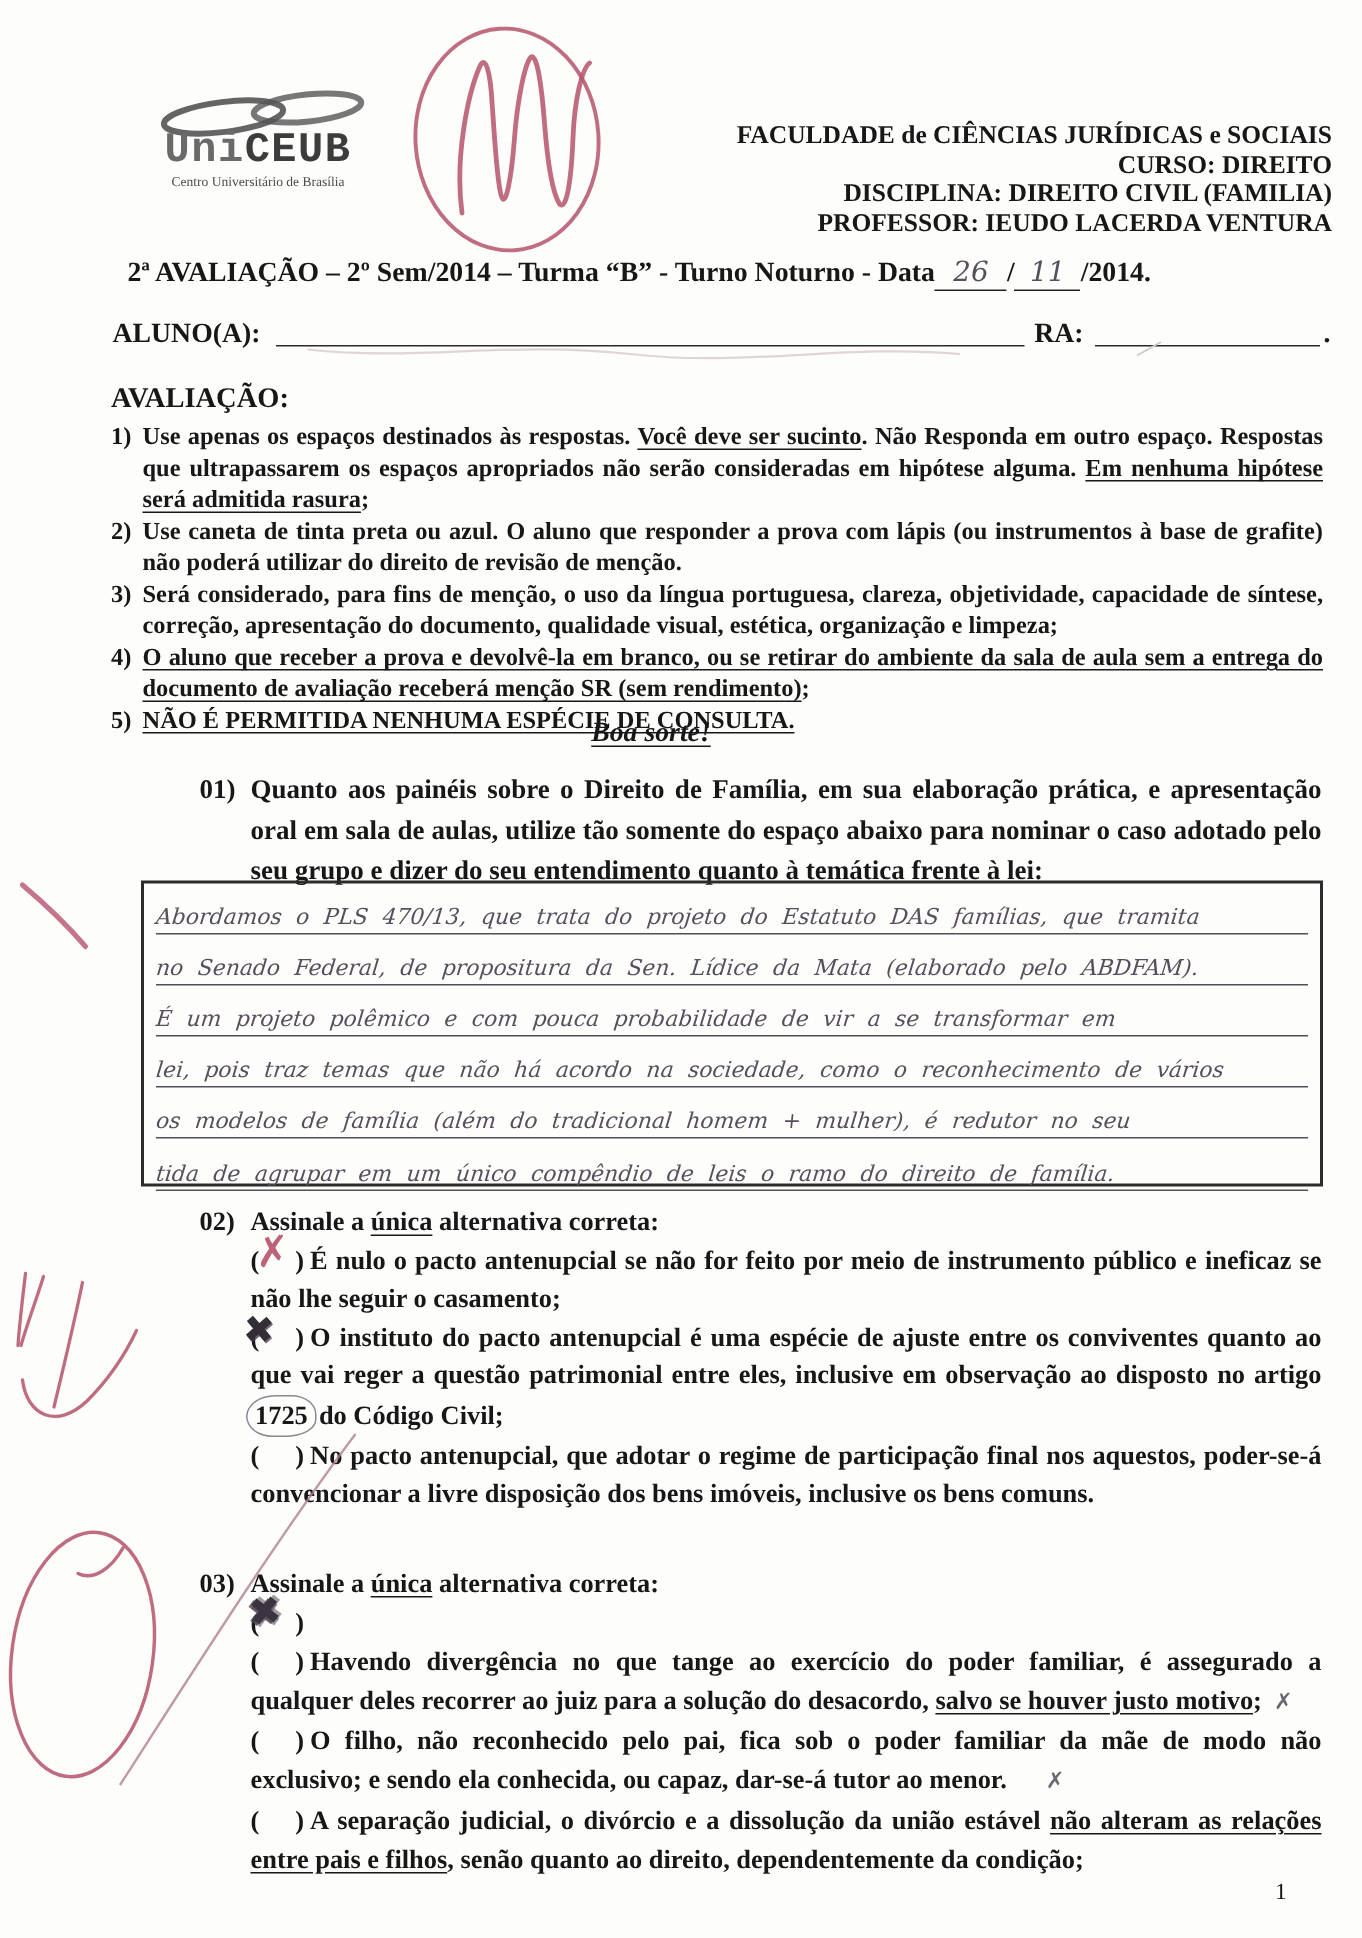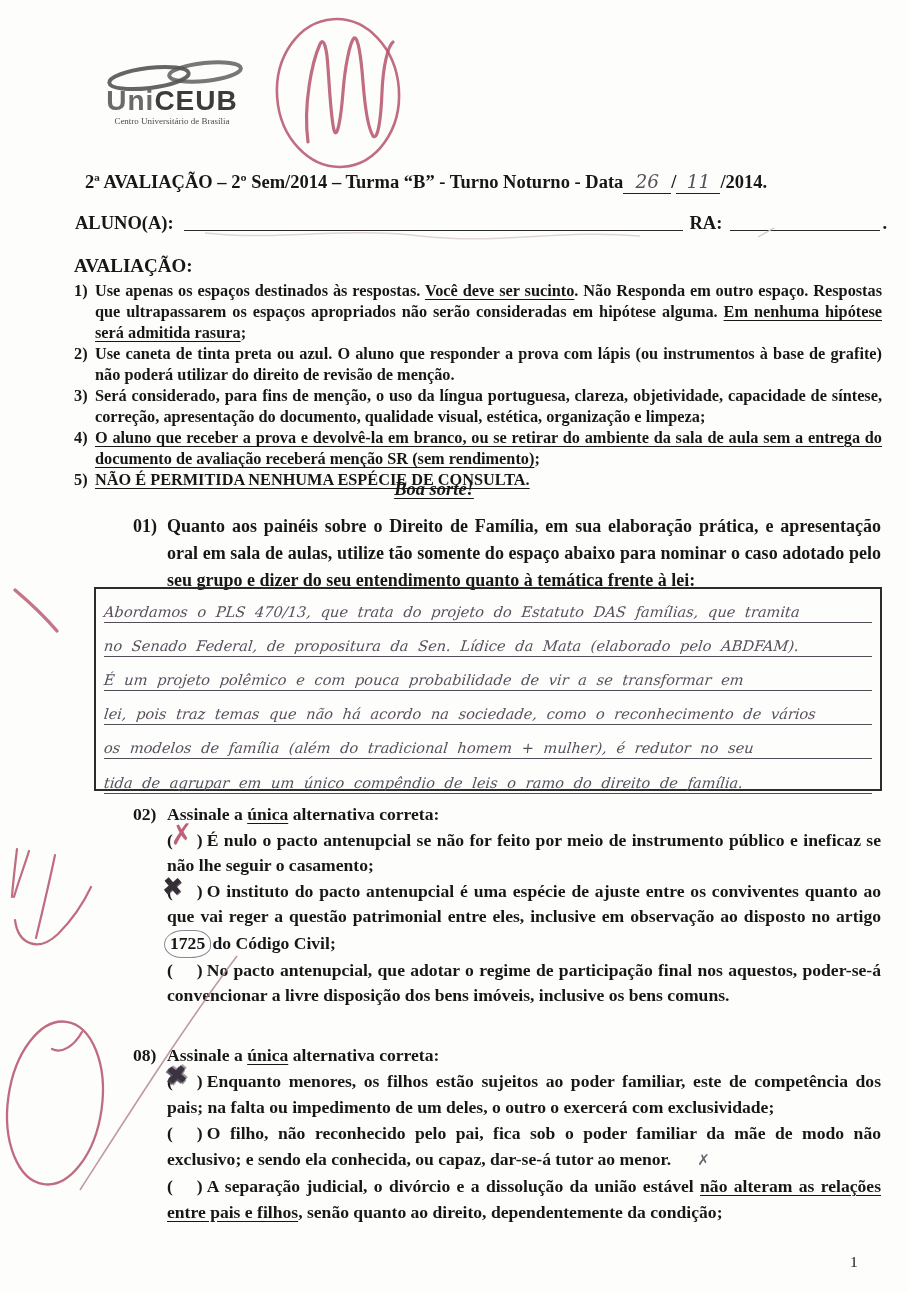--- a/index.html
+++ b/index.html
@@ -5,21 +5,21 @@
   html,body{margin:0;padding:0;background:#ffffff;}
   .page{
     position:relative; width:908px; height:1292px; background:#fdfdfc;
     font-family:"Liberation Serif", serif; font-weight:700; color:#171717;
     overflow:hidden;
   }
   .abs{position:absolute;}
   
   #logo{left:82px; top:60px; width:180px; text-align:center;}
   #logo .swoosh{display:block; margin:0 auto -6px auto;}
-  #logo .logotext{font-family:Liberation Sans, sans-serif; font-weight:700;
+  #logo .logotext{font-family:Liberation Mono, monospace; font-weight:700;
     font-size:28px; letter-spacing:1px; color:#3c3c3c; line-height:26px;}
   #logo .logotext .uni{color:#6a6a6a;}
   #logo .logosub{font-family:"Liberation Serif", serif; font-weight:400;
     font-size:9px; color:#4c4c4c; margin-top:2px;}
   
   #hdr{right:20px; top:80px; text-align:right; font-size:17px; line-height:19.5px;}
   
   #titleline{left:85px; top:171px; width:800px; font-size:18.5px; white-space:nowrap;}
   .blank{display:inline-block; border-bottom:1.8px solid #222; text-align:center;
     font-weight:400; vertical-align:baseline;}
@@ -78,20 +78,26 @@
 
   <div class="abs" id="logo">
     <svg class="swoosh" width="170" height="34" viewBox="0 0 170 34">
       <ellipse cx="62" cy="18" rx="40" ry="10" fill="none" stroke="#4a4a4a" stroke-width="4" transform="rotate(-7 62 18)" opacity=".85"></ellipse>
       <ellipse cx="118" cy="12" rx="36" ry="9" fill="none" stroke="#555555" stroke-width="4" transform="rotate(-6 118 12)" opacity=".8"></ellipse>
     </svg>
     <div class="logotext"><span class="uni">Uni</span><span>CEUB</span></div>
     <div class="logosub">Centro Universitário de Brasília</div>
   </div>
 
+  <div class="abs" id="hdr">
+    <div>FACULDADE de CIÊNCIAS JURÍDICAS e SOCIAIS</div>
+    <div>CURSO: DIREITO</div>
+    <div>DISCIPLINA: DIREITO CIVIL (FAMILIA)</div>
+    <div>PROFESSOR: IEUDO LACERDA VENTURA</div>
+  </div>
 
   <div class="abs" id="titleline">
     <span>2ª AVALIAÇÃO  –  2º Sem/2014 – Turma “B” - Turno Noturno - Data</span><span class="blank" style="width:48px;"><span class="hand">26</span></span><span>/</span><span class="blank" style="width:44px;"><span class="hand">11</span></span><span>/2014.</span>
   </div>
 
   <div class="abs" id="studentline">
     <span>ALUNO(A):</span>
     <span class="fill"></span>
     <span>RA:</span>
     <span class="fill2"></span>
@@ -159,24 +165,25 @@
         <span><span>Assinale a </span><span class="u">única</span><span> alternativa correta:</span></span>
         <p class="alt"><span class="pbox">(<span class="pgap"></span>)<span class="mark red-x">✗</span></span><span>É nulo o pacto antenupcial se não for feito por meio de instrumento público e ineficaz se não lhe seguir o casamento;</span></p>
         <p class="alt"><span class="pbox">(<span class="pgap"></span>)<span class="mark bold-x">✖</span></span><span>O instituto do pacto antenupcial é uma espécie de ajuste entre os conviventes quanto ao que vai reger a questão patrimonial entre eles, inclusive em observação ao disposto no artigo </span><span class="circ">1725</span><span> do Código Civil;</span></p>
         <p class="alt"><span class="pbox">(<span class="pgap"></span>)</span><span>No pacto antenupcial, que adotar o regime de participação final nos aquestos, poder-se-á convencionar a livre disposição dos bens imóveis, inclusive os bens comuns.</span></p>
       </span>
     </div>
   </div>
 
   <div class="abs q" id="q03">
     <div class="qrow">
-      <span class="qnum">08)</span>
+      <span class="qnum">03)</span>
       <span class="qbody">
         <span><span>Assinale a </span><span class="u">única</span><span> alternativa correta:</span></span>
-        <p class="alt"><span class="pbox">(<span class="pgap"></span>)<span class="mark scribble-x">✖</span></span><span>Enquanto menores, os filhos estão sujeitos ao poder familiar, este de competência dos pais; na falta ou impedimento de um deles, o outro o exercerá com exclusividade;</span></p>
+        <p class="alt"><span class="pbox">(<span class="pgap"></span>)<span class="mark scribble-x">✖</span></span></p>
+        <p class="alt"><span class="pbox">(<span class="pgap"></span>)</span><span>Havendo divergência no que tange ao exercício do poder familiar, é assegurado a qualquer deles recorrer ao juiz para a solução do desacordo, </span><span class="u">salvo se houver justo motivo</span><span>;</span><span class="smallx">✗</span></p>
         <p class="alt"><span class="pbox">(<span class="pgap"></span>)</span><span>O filho, não reconhecido pelo pai, fica sob o poder familiar da mãe de modo não exclusivo; e sendo ela conhecida, ou capaz, dar-se-á tutor ao menor.</span><span class="smallx gap">✗</span></p>
         <p class="alt"><span class="pbox">(<span class="pgap"></span>)</span><span>A separação judicial, o divórcio e a dissolução da união estável </span><span class="u">não alteram as relações entre pais e filhos</span><span>, senão quanto ao direito, dependentemente da condição;</span></p>
       </span>
     </div>
   </div>
 
   <div class="abs" id="pagenum">1</div>
 
   <svg class="abs" id="ink" width="908" height="1292" viewBox="0 0 908 1292">
 

